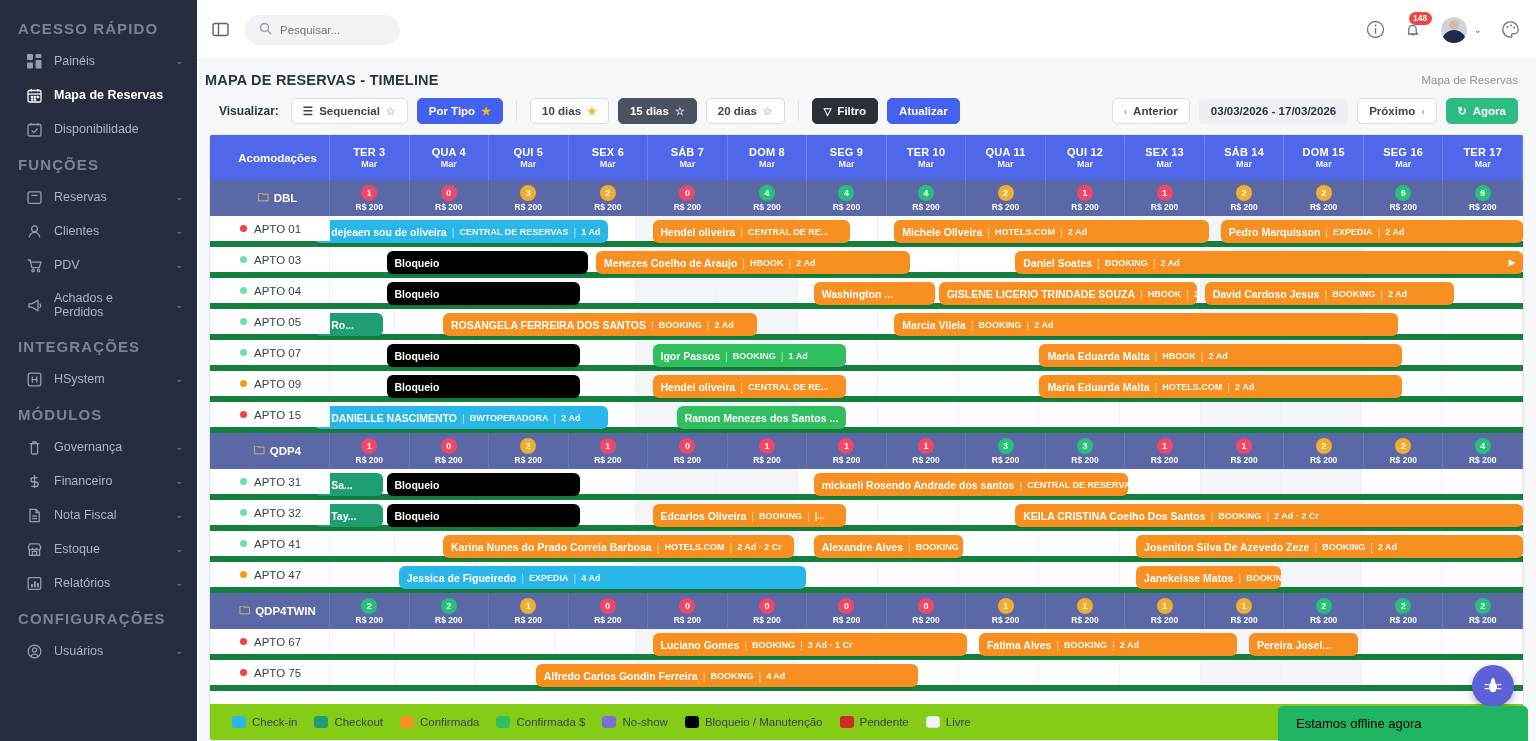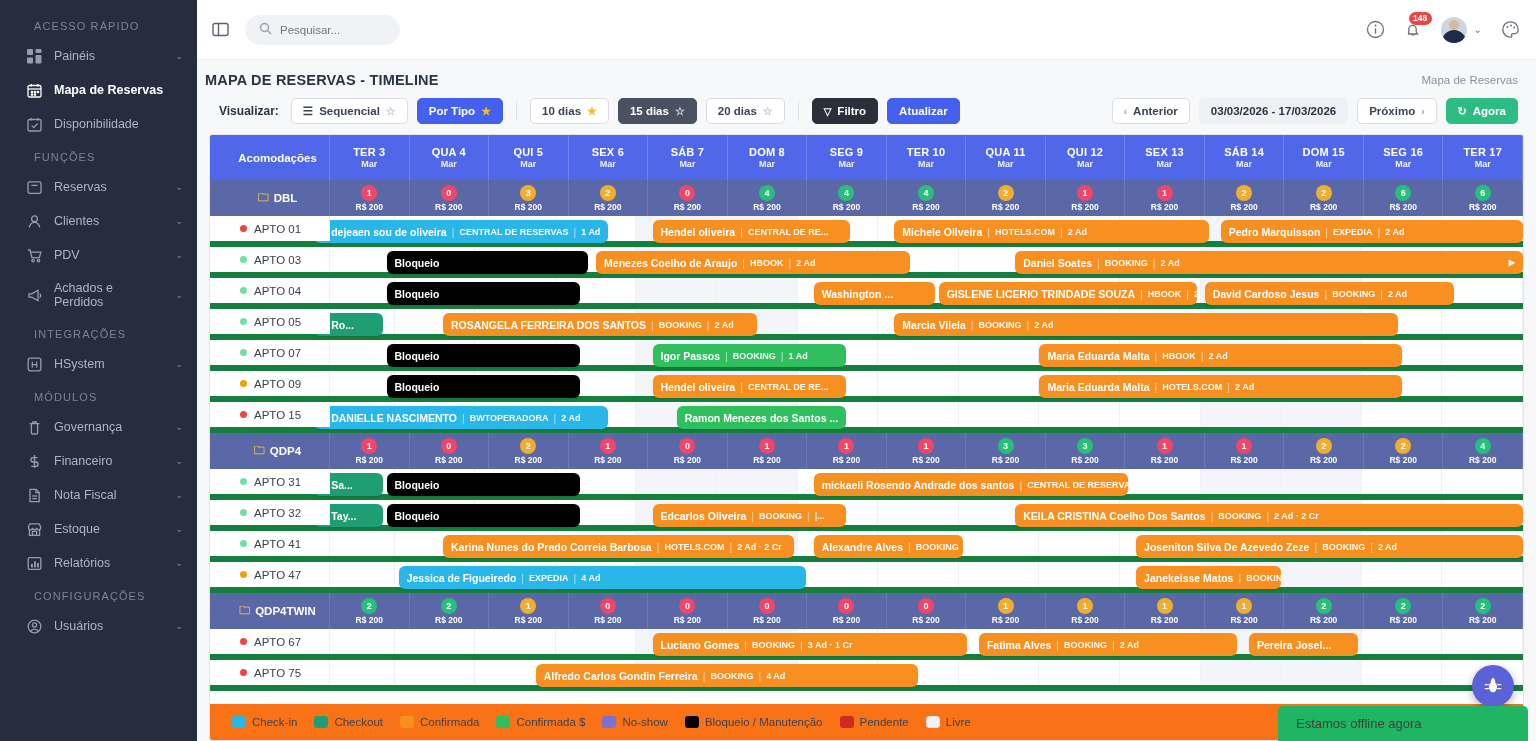--- a/index.html
+++ b/index.html
@@ -10,22 +10,22 @@
   }
   .app { display:flex; width:1536px; height:741px; }
 
   
   .sidebar { width:197px; height:741px; background:#252d3f; flex:0 0 197px;
              display:flex; flex-direction:column; overflow:hidden; }
   .brand { height:60px; display:flex; align-items:center; gap:9px; padding:0 0 0 26px; }
   .brand-mark { width:30px; height:30px; position:relative; }
   .brand-name { color:#fff; font-size:17px; font-weight:700; letter-spacing:-.3px; }
   .nav { padding-top:10px; }
-  .nav-section { color:#7b8494; font-size:11px; letter-spacing:1.1px; font-weight:400;
-                 padding:10px 0 7px 34px; text-transform:uppercase; }
+  .nav-section { color:#7b8494; font-size:15px; letter-spacing:1.1px; font-weight:700;
+                 padding:10px 0 7px 18px; text-transform:uppercase; }
   .nav-item { display:flex; align-items:center; gap:12px; padding:9px 14px 9px 26px;
               color:#aeb5c2; font-size:12.5px; cursor:pointer; }
   .nav-item .ic { width:16px; height:16px; flex:0 0 16px; display:flex;
                   align-items:center; justify-content:center; opacity:.82;}
   .nav-item .lbl { flex:1; }
   .nav-item .chev { font-size:9px; opacity:.7; }
   .nav-item.active { color:#fff; font-weight:700; }
   .nav-item.active .ic { opacity:1; }
 
   
@@ -116,32 +116,32 @@
   .bar .sub { font-weight:600; font-size:9px; opacity:.95; }
   .bar .pipe { opacity:.6; margin:0 5px; font-weight:400; }
   .b-checkin { background:#29b6e8; } .b-checkout { background:#1f9e73; }
   .b-conf { background:#f79020; } .b-confp { background:#2fbf5f; }
   .b-block { background:#000; }
   .arrowL::before { content:"◀"; font-size:8px; margin-right:3px; }
   .arrowR::after { content:"▶"; font-size:8px; margin-left:auto; padding-left:4px; }
 
   
   .legend { height:36px; display:flex; align-items:center; gap:17px;
-            padding:0 18px 0 22px; background:#f97316; }
+            padding:0 18px 0 22px; background:#84cc16; }
   .lg { display:flex; align-items:center; gap:6px; font-size:11.5px; color:#3b4354; }
   .sw { width:14px; height:12px; border-radius:3px; }
   .sw.free { background:#f1f2f5; border:1px solid #dfe1e6;}
 
   
   .fab { position:absolute; right:22px; bottom:34px; width:42px; height:42px;
          border-radius:50%; background:#5b62d8; color:#fff; display:flex;
          align-items:center; justify-content:center; font-size:17px;
          box-shadow:0 3px 9px rgba(0,0,0,.3); cursor:pointer; z-index:20;}
   .offline { position:absolute; right:8px; bottom:0; width:250px; height:35px;
-             background:#1fb563; color:#404040; border-radius:5px 5px 0 0;
+             background:#1fb563; color:#000000; border-radius:5px 5px 0 0;
              display:flex; align-items:center; padding-left:18px; font-size:13px;
              z-index:25; cursor:pointer;}
 </style>
 </head>
 <body>
 
 <div class="app">
 
   <aside class="sidebar">
     <nav class="nav" id="nav">

